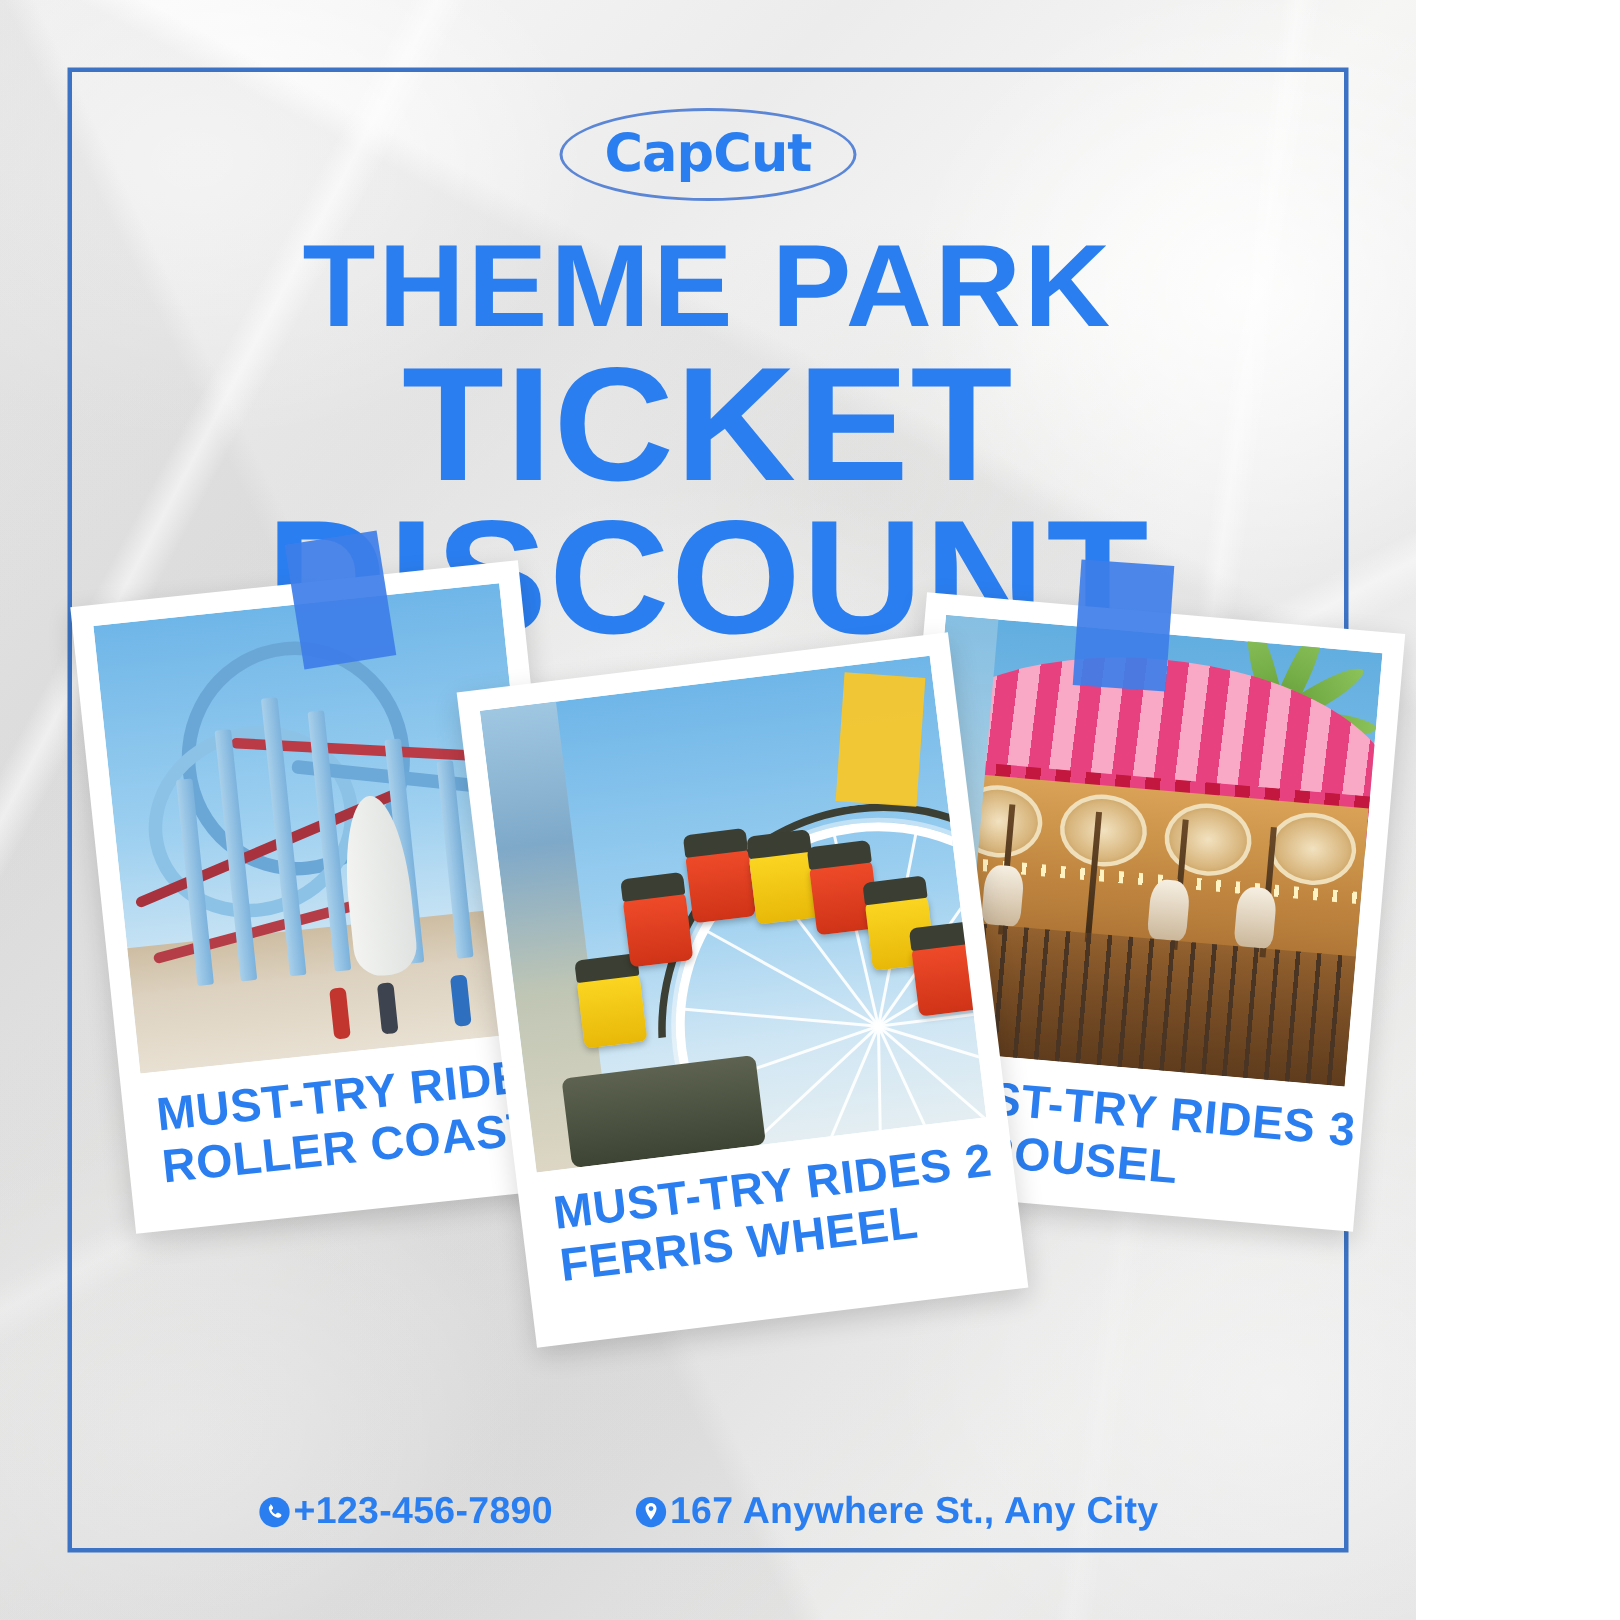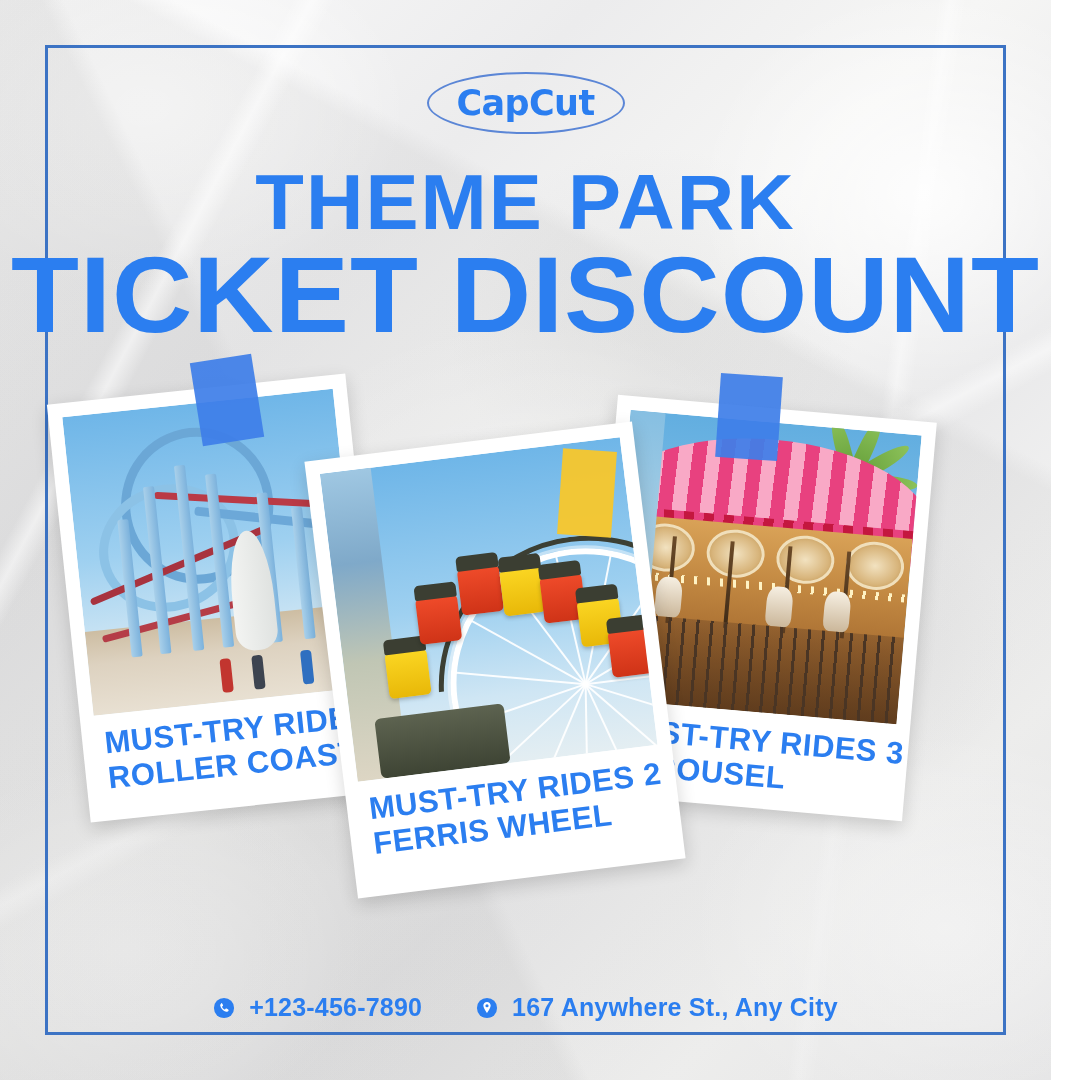--- a/index.html
+++ b/index.html
@@ -6,21 +6,21 @@
 
   html, body {
     width: 1080px;
     height: 1080px;
     overflow: hidden;
     font-family: "Liberation Sans", sans-serif;
   }
 
   #poster {
     position: relative;
-    width: 1051px;
+    width: 944px;
     height: 1080px;
     background: #f2f2f0;
     overflow: hidden;
   }
 
   
   .paper-texture {
     position: absolute;
     inset: 0;
     background:
@@ -74,21 +74,21 @@
     font-weight: bold;
     color: #2b7ef0;
     letter-spacing: -0.6px;
     font-family: "DejaVu Sans", sans-serif;
   }
 
   
   .headline {
     position: absolute;
     left: 0; right: 0;
-    top: 165px;
+    top: 153px;
     text-align: center;
     color: #2b7ef0;
     font-family: "Liberation Sans Narrow", "Liberation Sans", sans-serif;
     font-weight: bold;
   }
   .headline-1 {
     font-size: 78px;
     line-height: 0.96;
     letter-spacing: 2px;
     transform: scaleX(1.02);
@@ -315,21 +315,21 @@
     left: 0; right: 0;
     bottom: 58px;
     display: flex;
     align-items: center;
     justify-content: center;
     gap: 54px;
   }
   .contact {
     display: flex;
     align-items: center;
-    gap: 14px;
+    gap: 2px;
     color: #2b7ef0;
     font-family: "Liberation Sans Narrow", "Liberation Sans", sans-serif;
     font-weight: bold;
     font-size: 25px;
     letter-spacing: 0.2px;
   }
   .cicon { width: 22px; height: 22px; flex: 0 0 22px; }
 </style>
 </head>
 <body>

